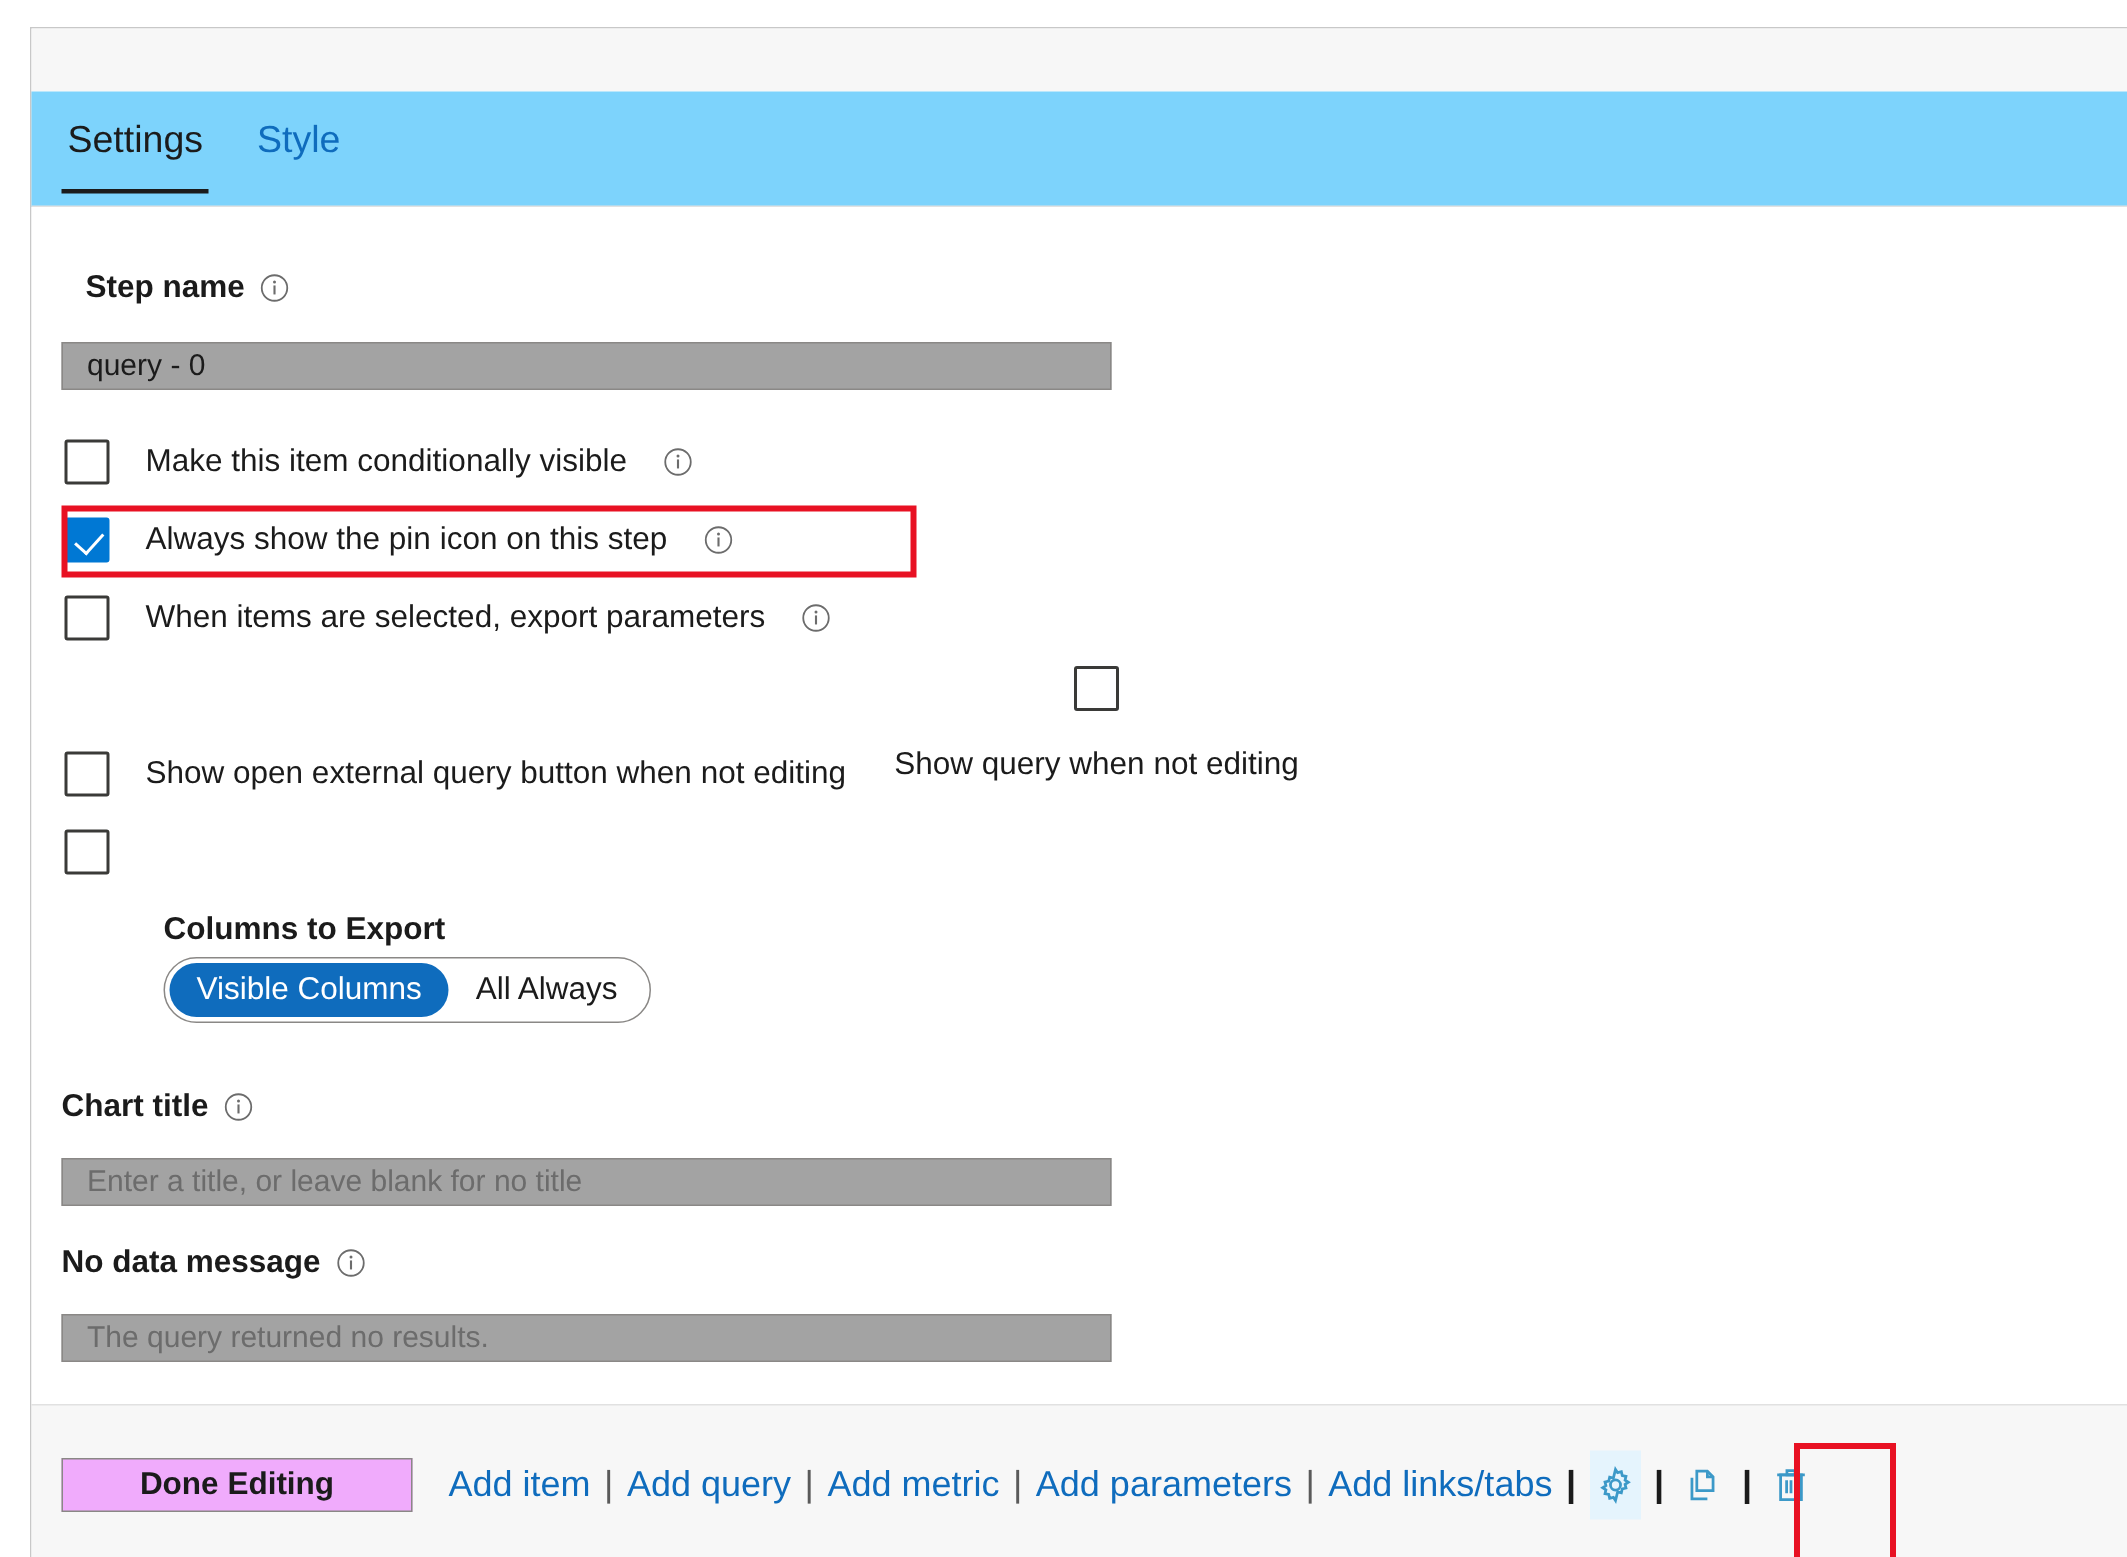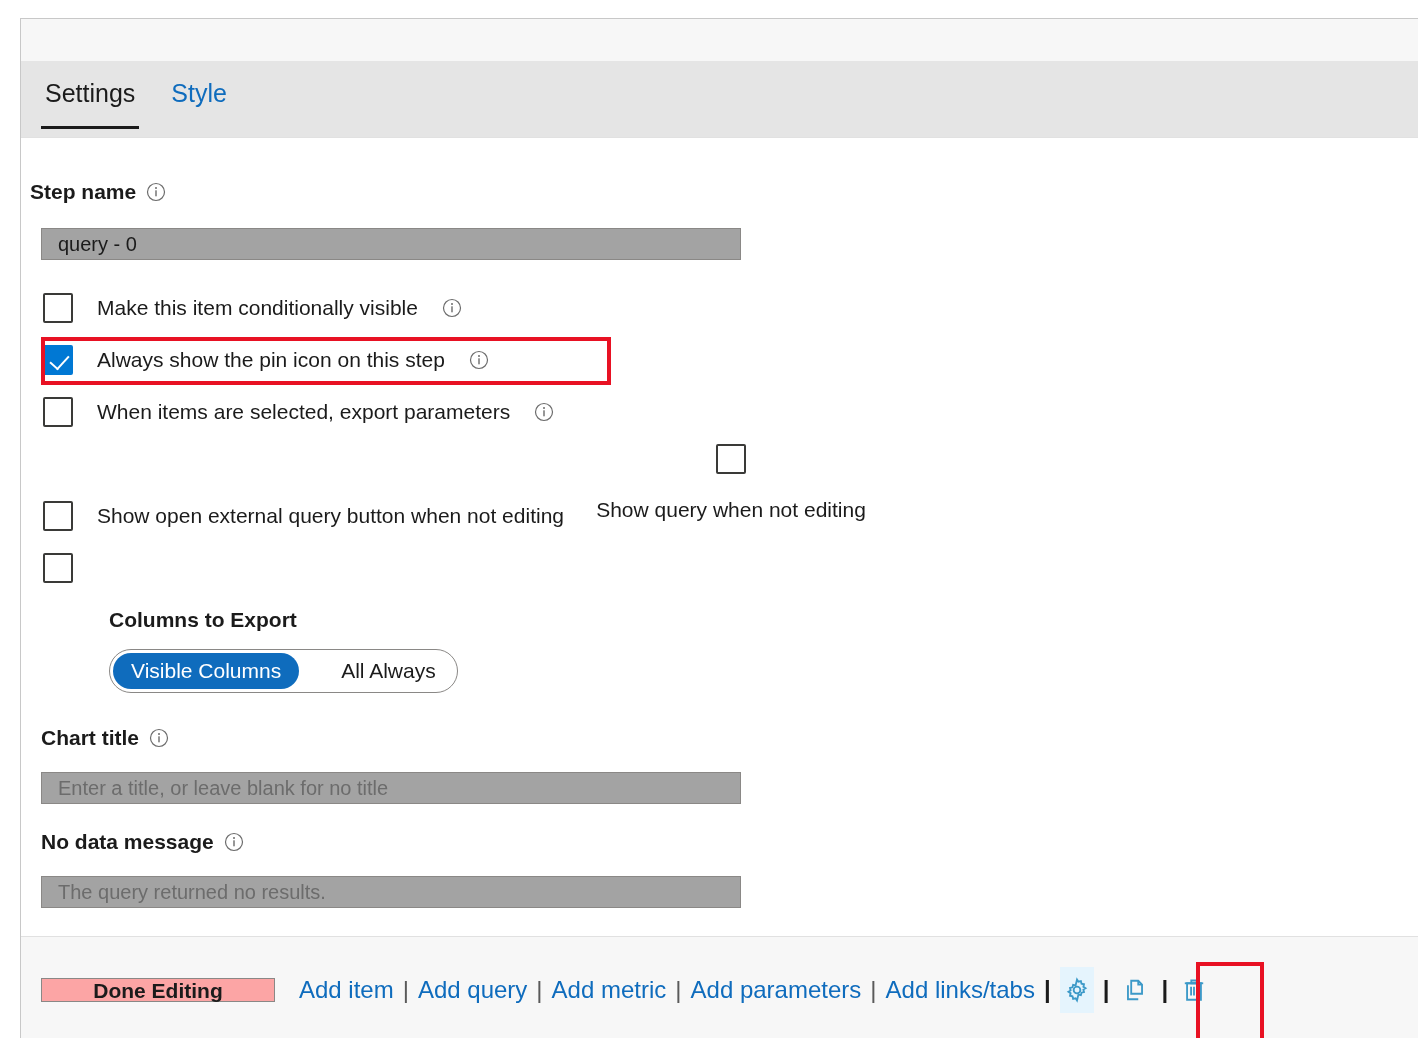--- a/index.html
+++ b/index.html
@@ -40,21 +40,21 @@
     background: #f7f7f7;
   }
 
   
   .tabbar {
     position: absolute;
     left: 0;
     top: 42px;
     width: 1398px;
     height: 77px;
-    background: #e5e5e5;
+    background: #7dd3fc;
   }
   .tabbar-underline {
     position: absolute;
     left: 0;
     bottom: 0;
     width: 1398px;
     height: 1px;
     background: #e1e1e1;
   }
   .tabs {
@@ -220,23 +220,23 @@
     position: absolute;
     left: 20px;
     top: 30px;
     right: 0;
     display: flex;
     align-items: center;
     gap: 0;
   }
   .done-btn {
     width: 234px;
-    height: 24px;
+    height: 36px;
     border: 1px solid #8a8886;
-    background: #fca5a5;
+    background: #f0abfc;
     font-family: "Liberation Sans", sans-serif;
     font-size: 21px;
     font-weight: bold;
     color: #1b1b1b;
     cursor: pointer;
   }
   .link-list {
     display: flex;
     align-items: center;
     margin-left: 24px;
@@ -291,21 +291,21 @@
         </div>
         <div class="tab link">
           <span>Style</span>
         </div>
       </div>
       <div class="tabbar-underline"></div>
     </div>
 
     <div class="body">
 
-      <div style="position:absolute; left:9px; top:42px;justify-content:space-between;" class="field-label">
+      <div style="position:absolute; left:36px; top:42px;justify-content:space-between;" class="field-label">
         <span>Step name</span>
         <span class="info-icon">
           <svg width="20" height="20" viewBox="0 0 20 20">
             <circle cx="10" cy="10" r="8.5" fill="none" stroke="#6c6c6c" stroke-width="1.2"></circle>
             <circle cx="10" cy="6" r="1" fill="#6c6c6c"></circle>
             <rect x="9.3" y="8.3" width="1.4" height="6" fill="#6c6c6c"></rect>
           </svg>
         </span>
       </div>
       <input class="text-input" style="position: absolute; left: 20px; top: 90px;" value="query - 0">
@@ -360,21 +360,21 @@
 
         <div class="cb-row" style="margin-top:12px;">
           <div class="cb-box"></div>
         </div>
       </div>
 
       <div class="highlight-row"></div>
 
       <div style="position:absolute; left:88px; top:470px;" class="sub-heading">Columns to Export</div>
 
-      <div class="pill-group" style="position:absolute; left:88px; top:511px;gap:24px;">
+      <div class="pill-group" style="position:absolute; left:88px; top:500px;">
         <div class="pill selected">
           <span>Visible Columns</span>
         </div>
         <div class="pill">
           <span>All Always</span>
         </div>
       </div>
 
       <div style="position:absolute; left:20px; top:588px;" class="field-label">
         <span>Chart title</span>

